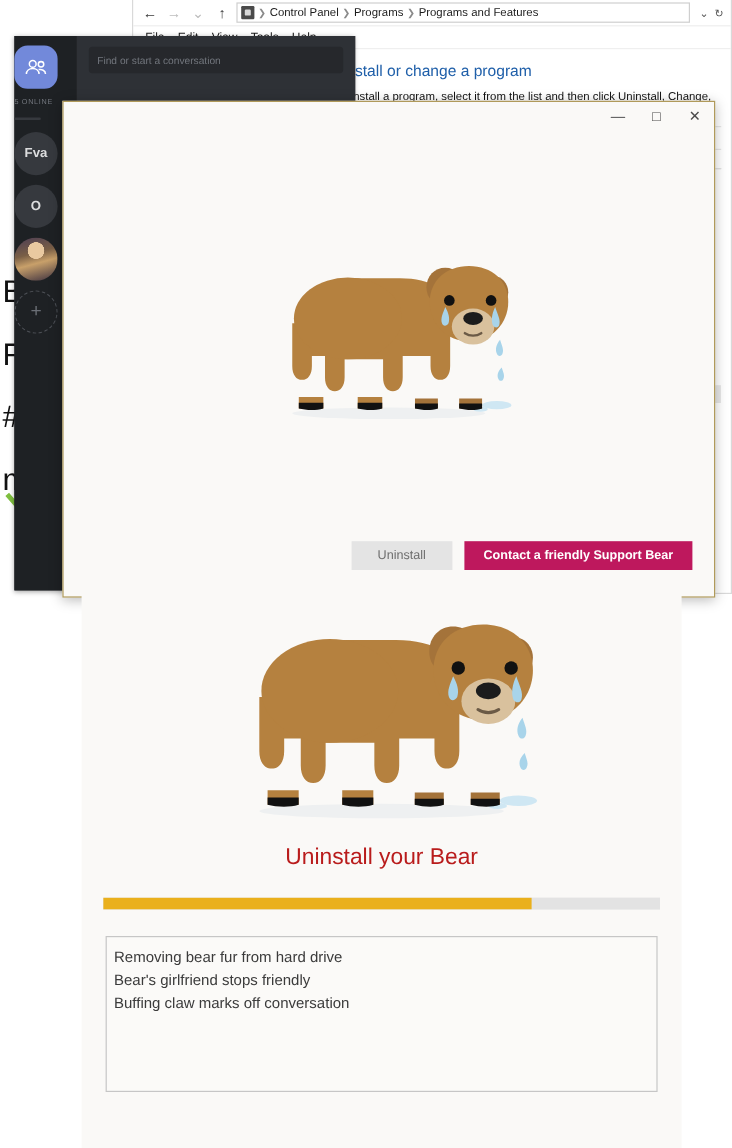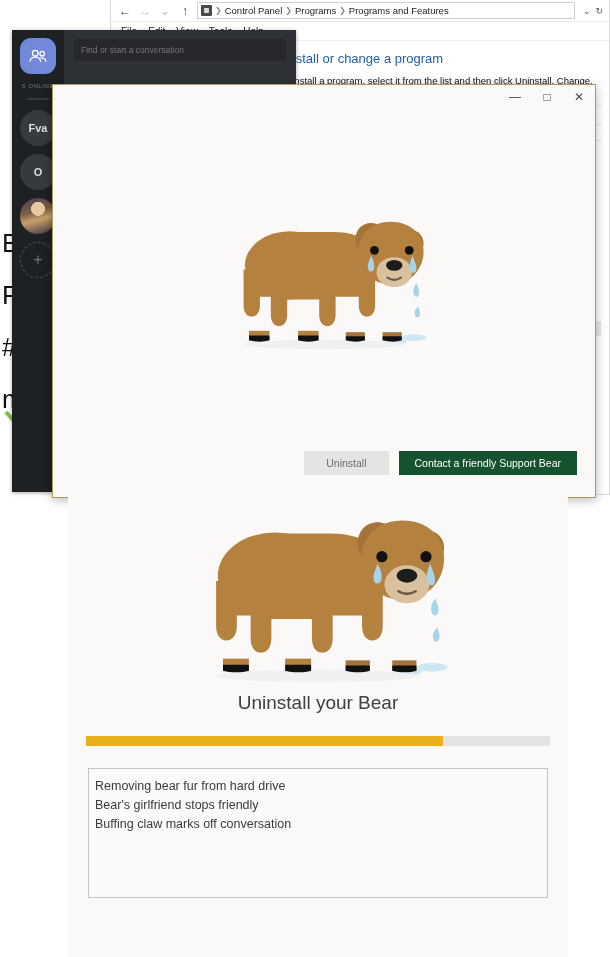--- a/index.html
+++ b/index.html
@@ -69,21 +69,21 @@
   .col-pub  { width: 24%; }
   .col-date { width: 18%; }
 
   
   .dc {
     position: absolute; left: 12px; top: 30px; width: 284px; height: 462px;
     background: #2e3136; box-shadow: 0 1px 4px rgba(0,0,0,.35);
   }
   .dc-rail {
     position: absolute; left: 0; top: 0; width: 52px; height: 100%;
-    background: #1e2124; display: flex; flex-direction: column; align-items: center;
+    background: #1e2124; display: flex; flex-direction: column; 
     padding-top: 8px; gap: 8px;
   }
   .dc-home {
     width: 36px; height: 36px; border-radius: 11px; background: #7289da;
     display: flex; align-items: center; justify-content: center; color: #fff;
   }
   .dc-online { font-size: 6px; color: #72767d; letter-spacing: .6px; margin-top: 1px; }
   .dc-sep { width: 22px; height: 2px; background: #36393e; border-radius: 1px; margin: 1px 0 2px; }
   .dc-av {
     width: 36px; height: 36px; border-radius: 50%; background: #36393e;
@@ -132,31 +132,31 @@
     text-align: center; font-size: 13px; color: #4d4d4d; padding-bottom: 26px;
   }
   .dlg-actions {
     display: flex; justify-content: flex-end; gap: 10px; padding: 0 18px 22px 18px;
   }
   .btn {
     height: 24px; border: none; font-size: 10.5px; font-family: inherit; cursor: pointer;
     display: inline-flex; align-items: center; justify-content: center;
   }
   .btn-secondary { background: #e4e4e4; color: #6e6e6e; padding: 0 22px; }
-  .btn-primary { background: #14532d; color: #ffffff; padding: 4px 16px; }
+  .btn-primary { background: #be185d; color: #ffffff; padding: 4px 16px; font-weight: bold; }
 
   
   .panel {
     position: absolute; left: 68px; top: 495px; width: 500px; height: 462px;
     background: #faf9f7;
   }
   .panel-art { height: 195px; display: flex; align-items: center; justify-content: center; }
   .panel-title {
-    text-align: center; font-size: 19px; color: #404040; font-weight: 400;
-    margin-top: 2px;
+    text-align: center; font-size: 19px; color: #b91c1c; font-weight: 400;
+    margin-top: 14px;
   }
   .progress {
     margin: 22px 18px 0 18px; height: 10px; background: #e3e3e3; overflow: hidden;
   }
   .progress-fill { height: 100%; background: #eab01c; }
   .logbox {
     margin: 22px 20px 0 20px; height: 130px; border: 1px solid #c6c6c6;
     background: #fbfaf8; padding: 8px 6px 0 6px;
   }
   .logline { font-size: 12.5px; color: #3b3b3b; line-height: 1.52; white-space: nowrap; }

